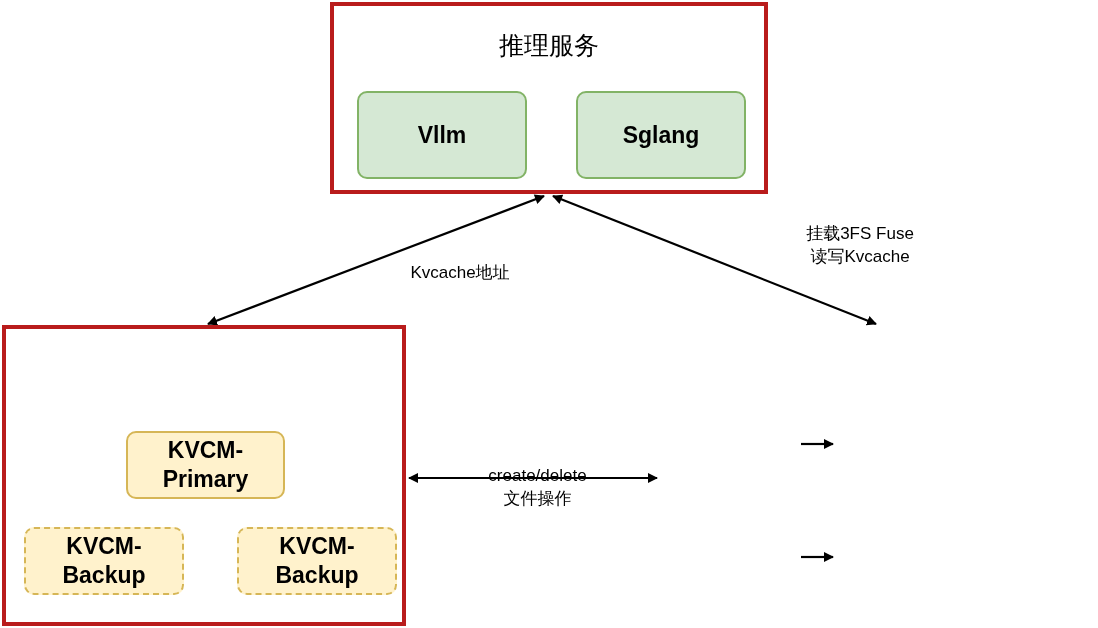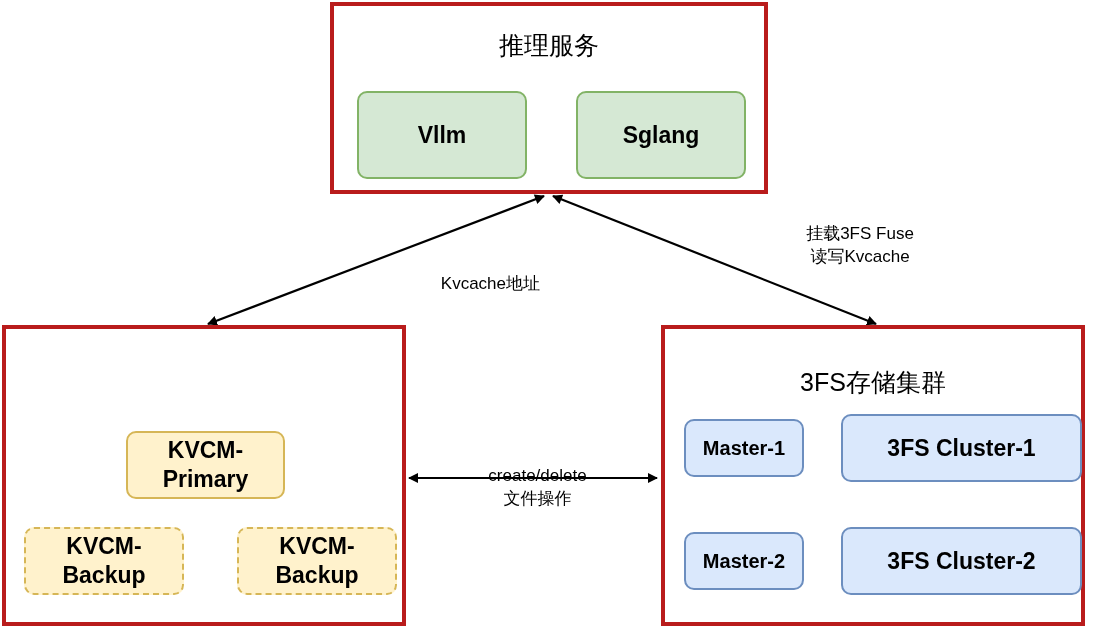--- a/index.html
+++ b/index.html
@@ -125,37 +125,22 @@
     <div class="node yellow-dashed" style="left:18px; top:198px; width:160px; height:68px;">
       <span>KVCM-
 Backup</span>
     </div>
     <div class="node yellow-dashed" style="left:231px; top:198px; width:160px; height:68px;">
       <span>KVCM-
 Backup</span>
     </div>
   </div>
 
-  <div class="container-box" style="left:661px; top:325px; width:424px; height:301px;">
-    <div class="container-title" style="top:38px;">3FS存储集群</div>
-    <div class="node blue" style="left:19px; top:90px; width:120px; height:58px; font-size:20px;">
-      <span>Master-1</span>
-    </div>
-    <div class="node blue" style="left:176px; top:85px; width:241px; height:68px;">
-      <span>3FS Cluster-1</span>
-    </div>
-    <div class="node blue" style="left:19px; top:203px; width:120px; height:58px; font-size:20px;">
-      <span>Master-2</span>
-    </div>
-    <div class="node blue" style="left:176px; top:198px; width:241px; height:68px;">
-      <span>3FS Cluster-2</span>
-    </div>
-  </div>
 
-  <div class="edge-label" style="left:380px; top:272px; width:160px;text-align:right;">Kvcache地址</div>
+  <div class="edge-label" style="left:380px; top:261px; width:160px;">Kvcache地址</div>
 
   <div class="edge-label" style="left:770px; top:222px; width:180px;">挂载3FS Fuse
 读写Kvcache</div>
 
   <div class="edge-label" style="left:445px; top:421px; width:185px;margin-top:43px;">create/delete
 文件操作</div>
 
 </div>
 
 </body></html>

